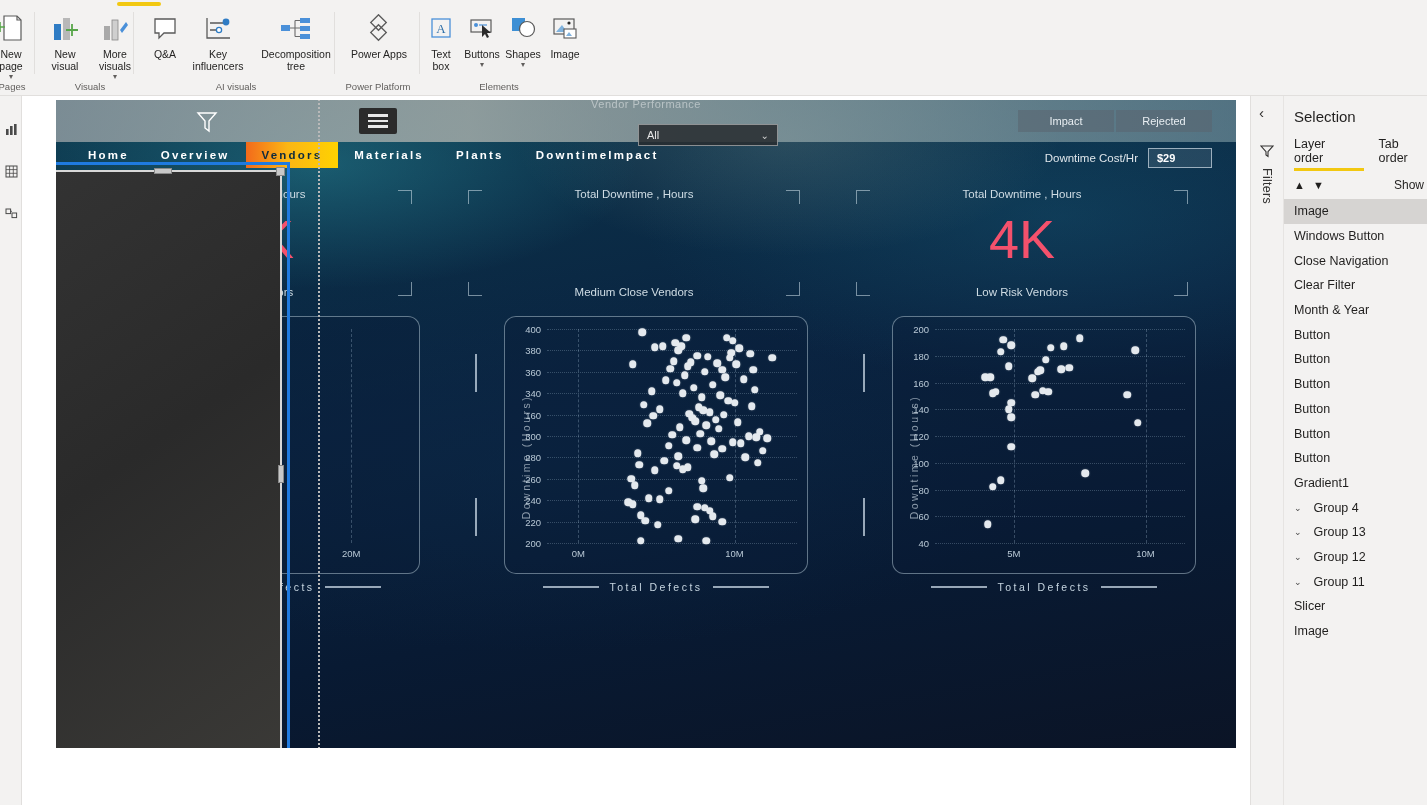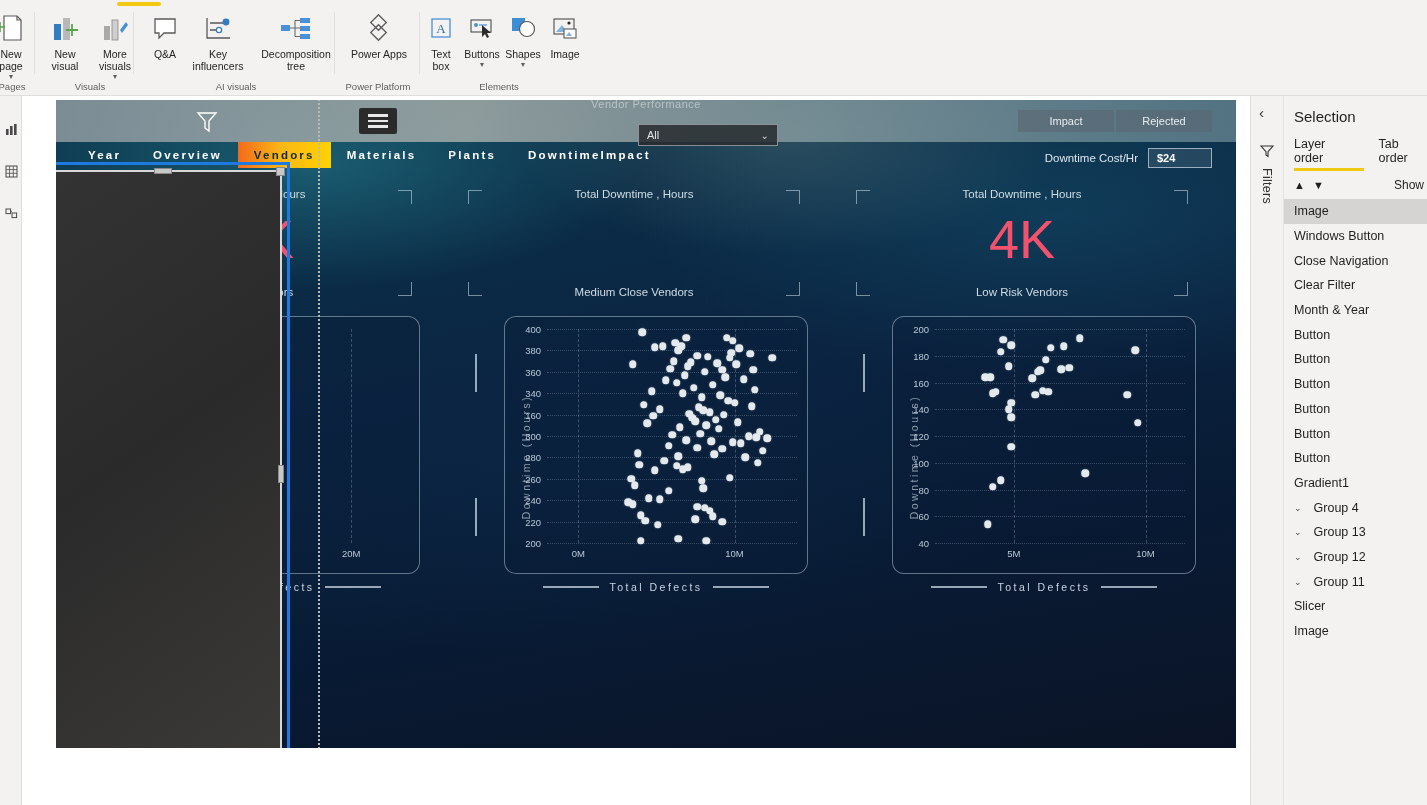--- a/index.html
+++ b/index.html
@@ -450,25 +450,25 @@
       <span id="slicer-chev">⌄</span>
     </div>
 
     <div id="toggle-tabs">
       <div class="ttab">Impact</div>
       <div class="ttab">Rejected</div>
     </div>
 
     <div id="cost-row">
       <div id="cost-label">Downtime Cost/Hr</div>
-      <div id="cost-value">$24</div>
+      <div id="cost-value">$29</div>
     </div>
 
     <div id="navbar">
-      <div class="navtab">Year</div>
+      <div class="navtab">Home</div>
       <div class="navtab">Overview</div>
       <div class="navtab active">Vendors</div>
       <div class="navtab">Materials</div>
       <div class="navtab">Plants</div>
       <div class="navtab">DowntimeImpact</div>
     </div>
 
     <div class="kpi" style="left:16px;">
       <div class="bracket bk-tl"></div>
       <div class="bracket bk-tr"></div>

